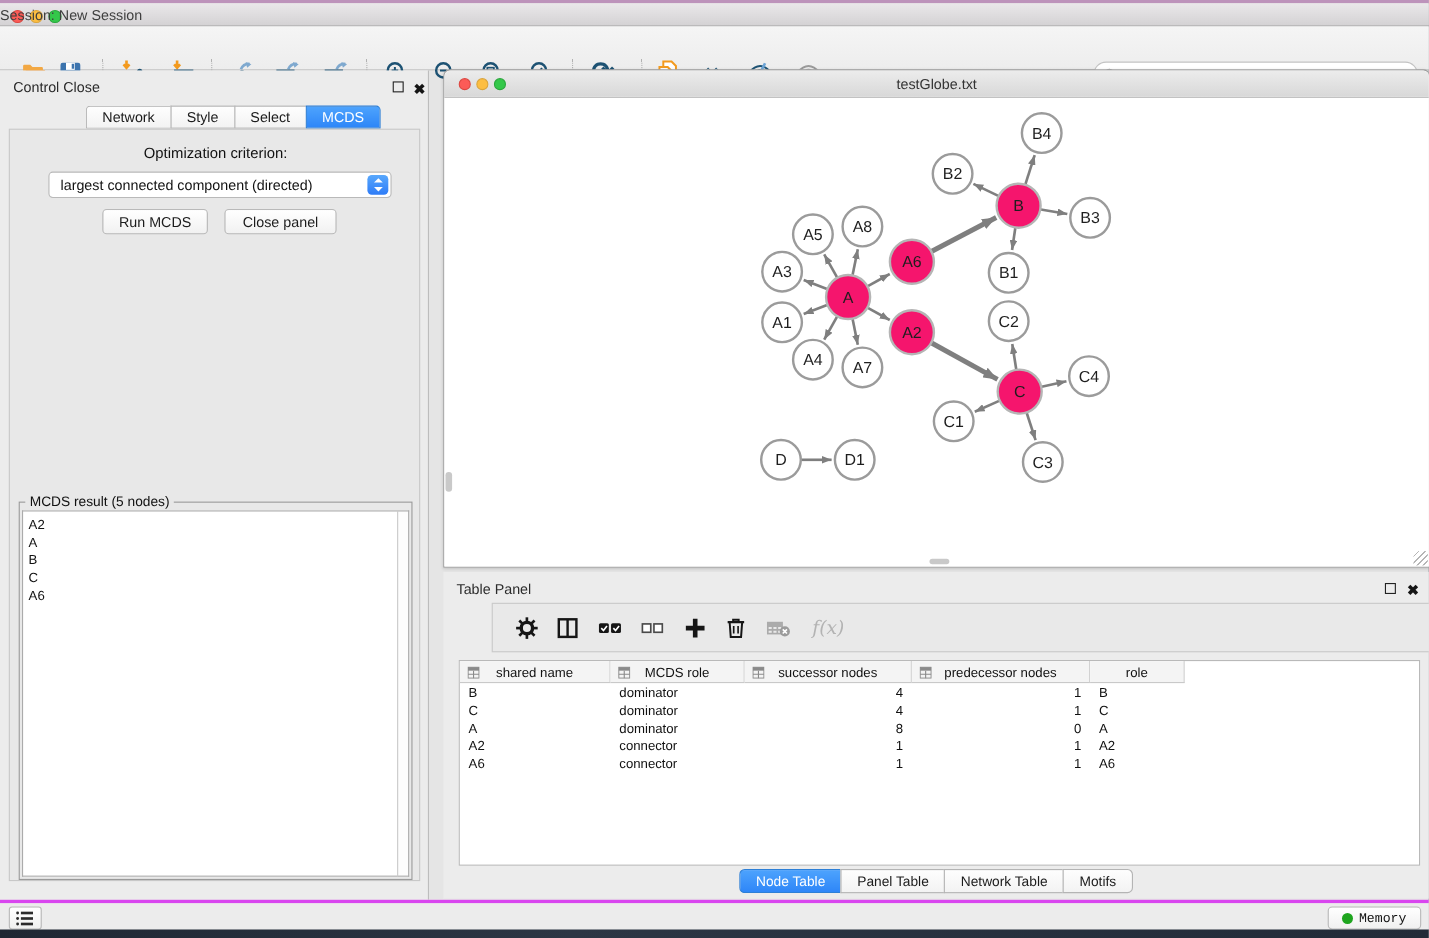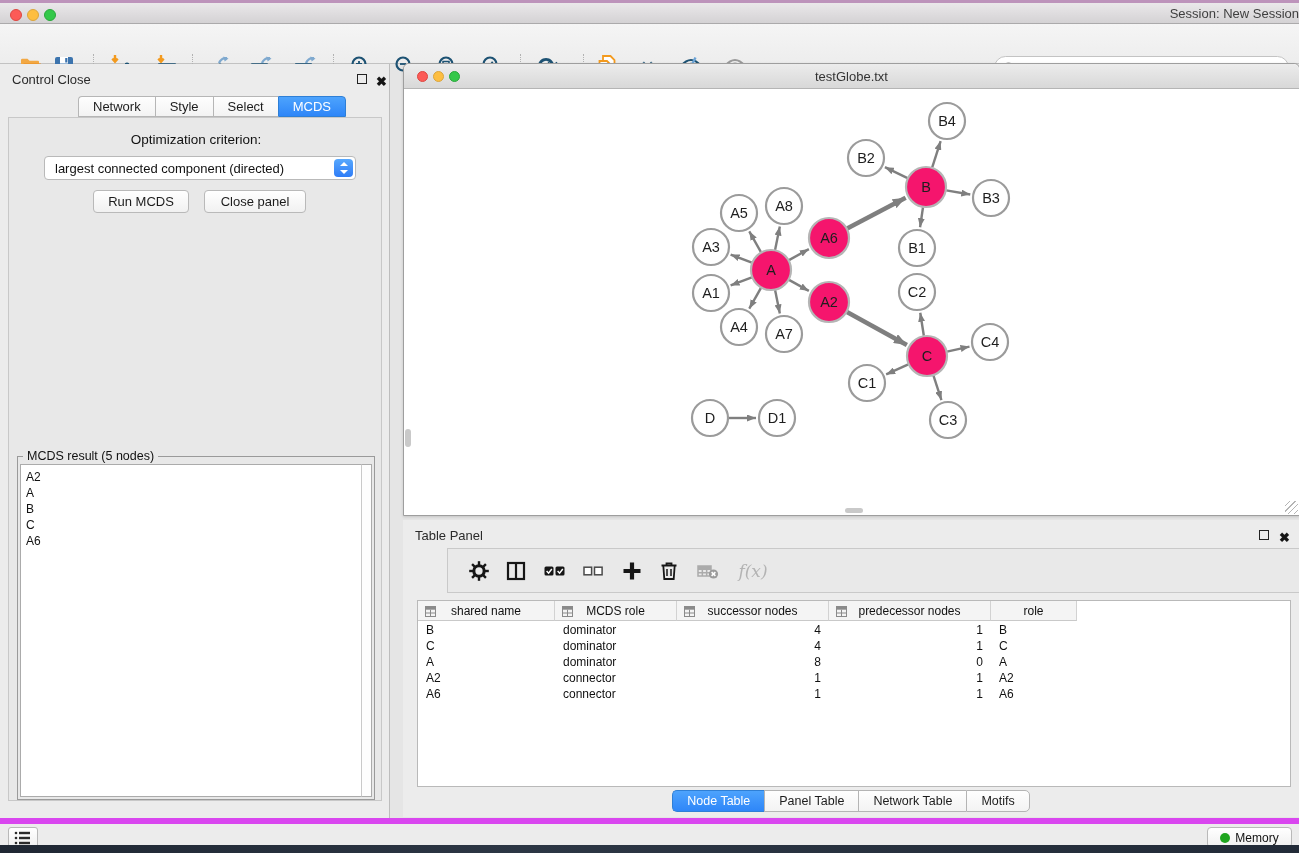--- a/index.html
+++ b/index.html
@@ -11,21 +11,21 @@
   }
   
   .top-strip { position:absolute; left:0; top:0; width:1299px; height:3px; background:#bd93bb; }
   
   .titlebar {
     position:absolute; left:0; top:3px; width:1299px; height:21px;
     background:linear-gradient(#eae8ea,#d4d2d4); border-bottom:1px solid #abaaab;
   }
   .titlebar .title {
     position:absolute; left:0; right:0; top:0; height:21px; line-height:21px;
-    text-align:right; font-size:13px; color:#3f3f3f;
+    text-align:left; font-size:13px; color:#3f3f3f;
   }
   .tl { position:absolute; top:6px; width:12px; height:12px; border-radius:50%; }
   .tl.red    { left:10px; background:#fc5b57; border:1px solid #dd4741; }
   .tl.yellow { left:27px; background:#fdbe41; border:1px solid #dba53c; }
   .tl.green  { left:44px; background:#34c84a; border:1px solid #2aa73c; }
   
   .toolbar {
     position:absolute; left:0; top:24px; width:1299px; height:40px;
     background:linear-gradient(#f5f5f5,#ededed); border-bottom:1px solid #c2c2c2;
   }
@@ -147,21 +147,21 @@
   .btab {
     height:22px; padding:0 14px; line-height:21px; font-size:12.5px; color:#1c1c1c;
     background:linear-gradient(#fefefe,#f3f3f3); border:1px solid #b4b4b4; border-right:none;
   }
   .btab:first-child { border-radius:5px 0 0 5px; }
   .btab:last-child { border-right:1px solid #b4b4b4; border-radius:0 5px 5px 0; }
   .btab.sel { background:linear-gradient(#4da3fd,#2e86f8); color:#fff; border-color:#2e7fd6; }
   
   .statusbar {
     position:absolute; left:0; top:818px; width:1299px; height:27px;
-    background:#ececec; border-top:6px solid #d946ef;
+    background:#ececec; border-top:3px solid #d946ef;font-family:Liberation Mono, monospace;
   }
   .list-btn {
     position:absolute; left:8px; top:3px; width:30px; height:21px;
     background:linear-gradient(#fff,#f0f0f0); border:1px solid #b9b9b9; border-radius:3px;
     display:flex; align-items:center; justify-content:center;
   }
   .memory-btn {
     position:absolute; right:7px; top:3px; width:85px; height:21px;
     background:linear-gradient(#fff,#f0f0f0); border:1px solid #b9b9b9; border-radius:4px;
     display:flex; align-items:center; justify-content:center; gap:5px;

